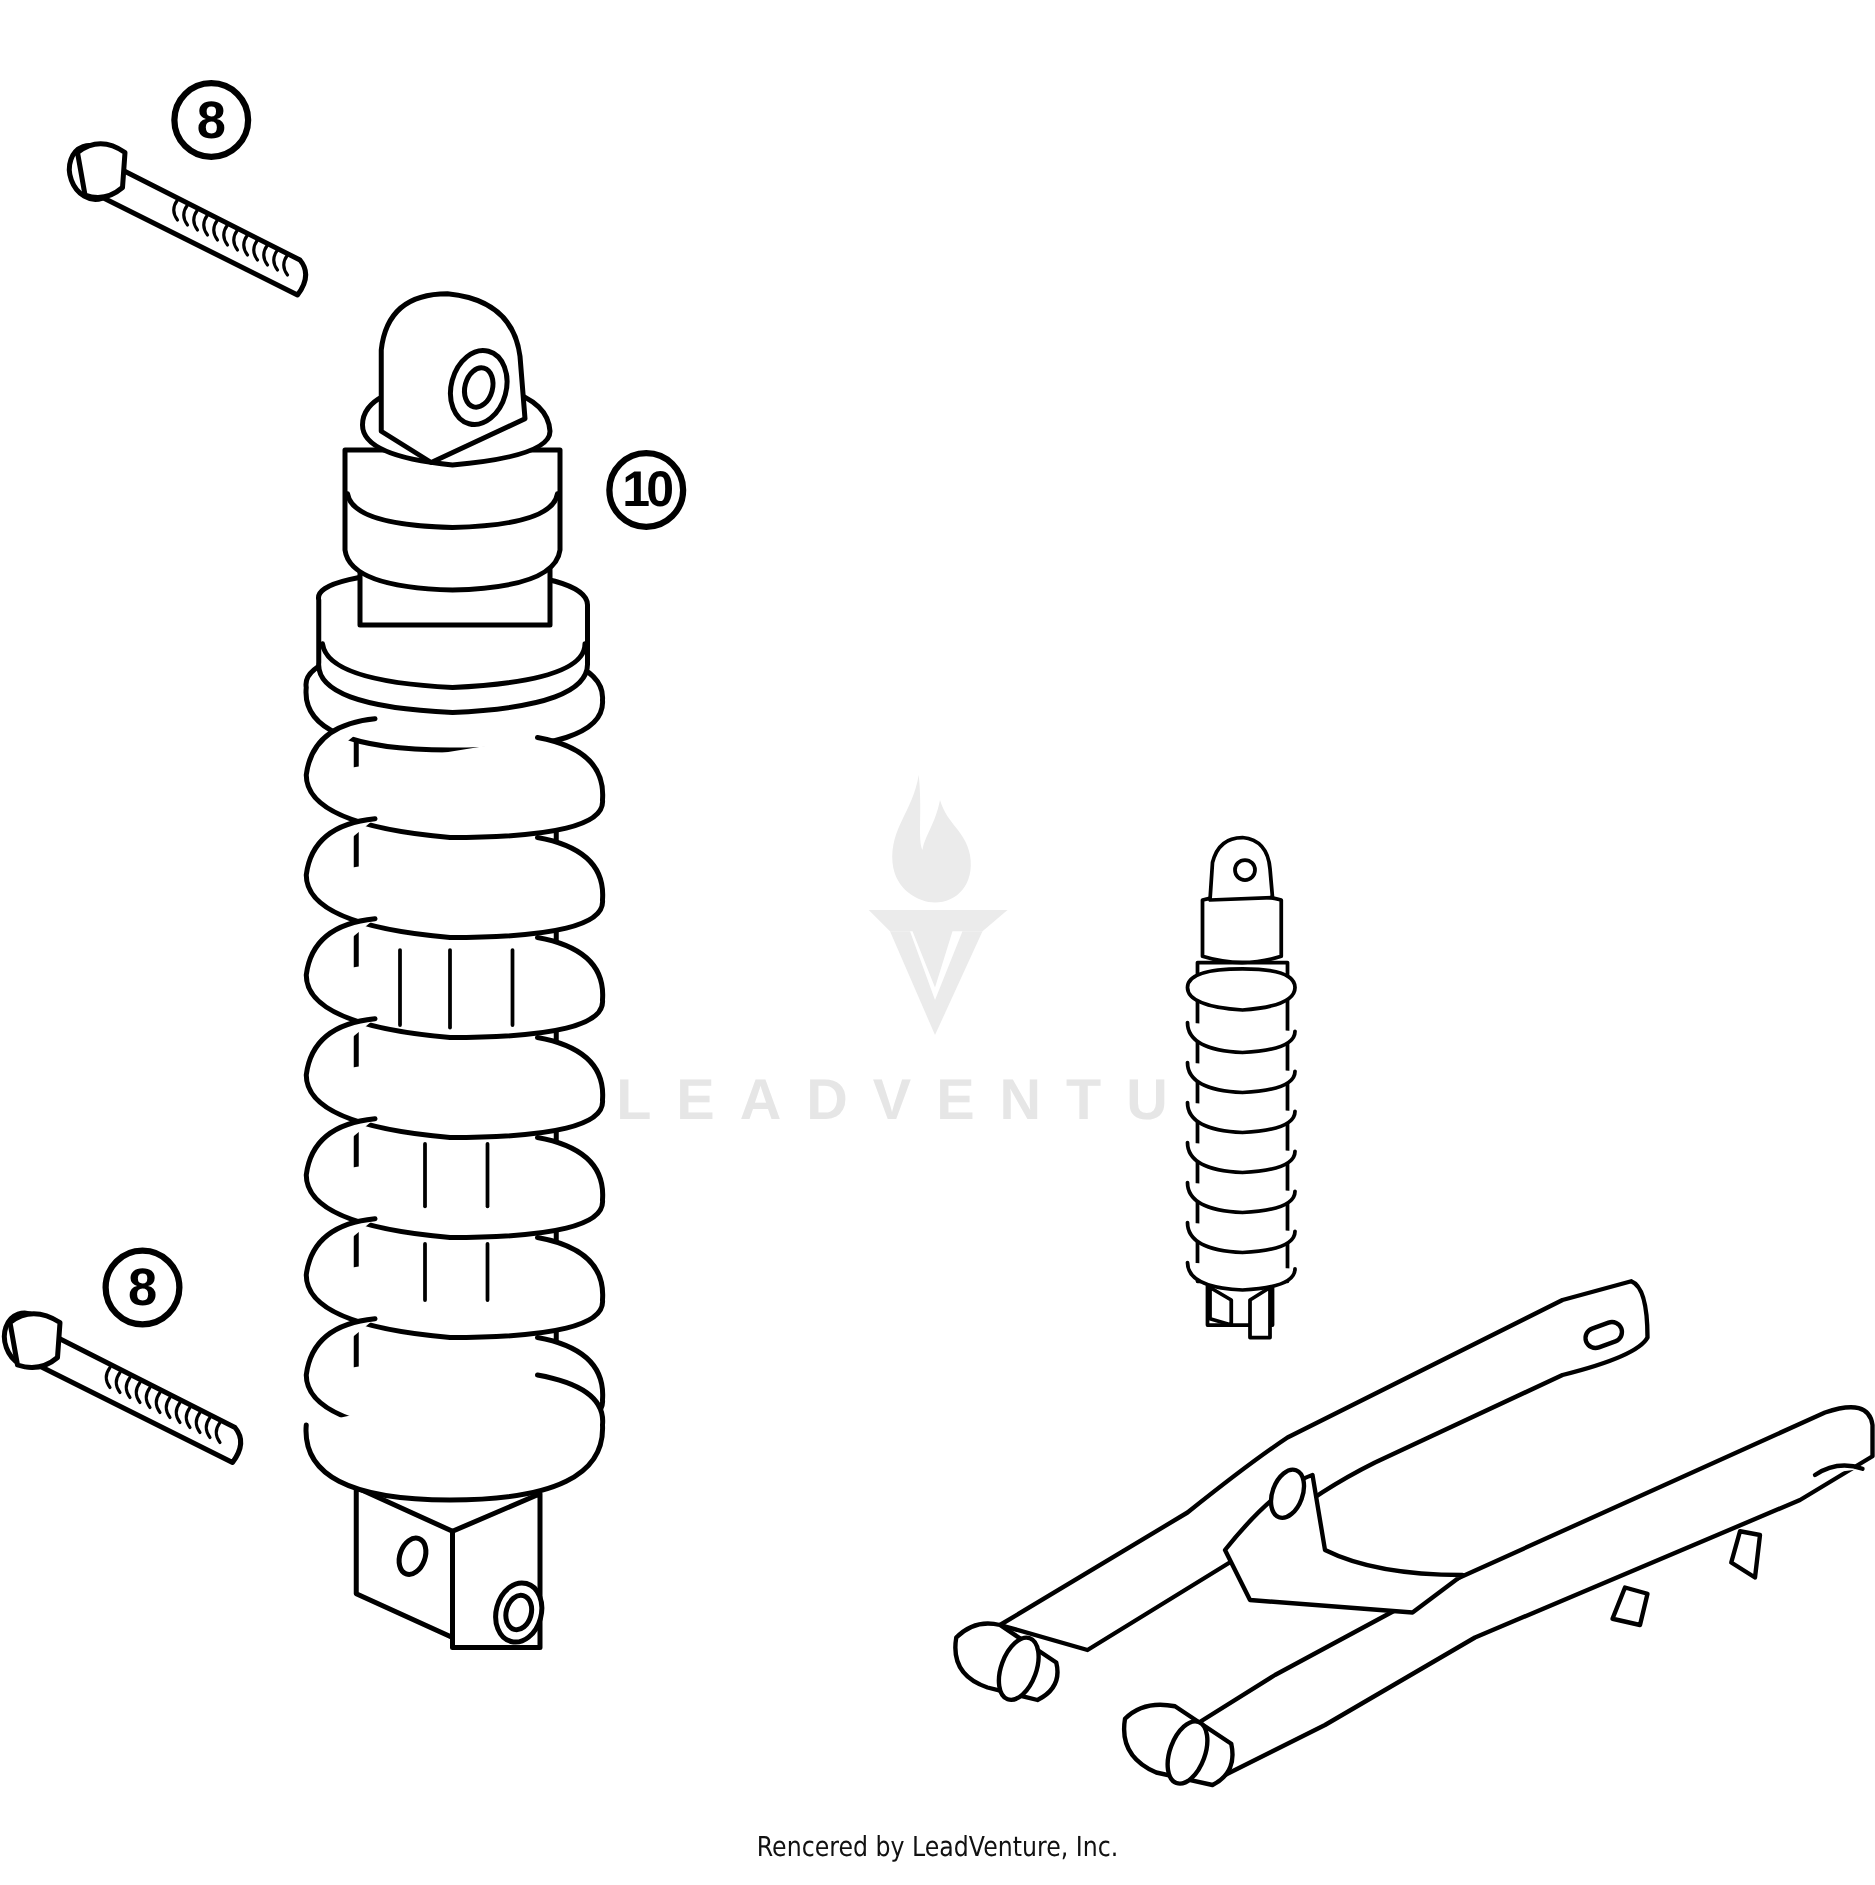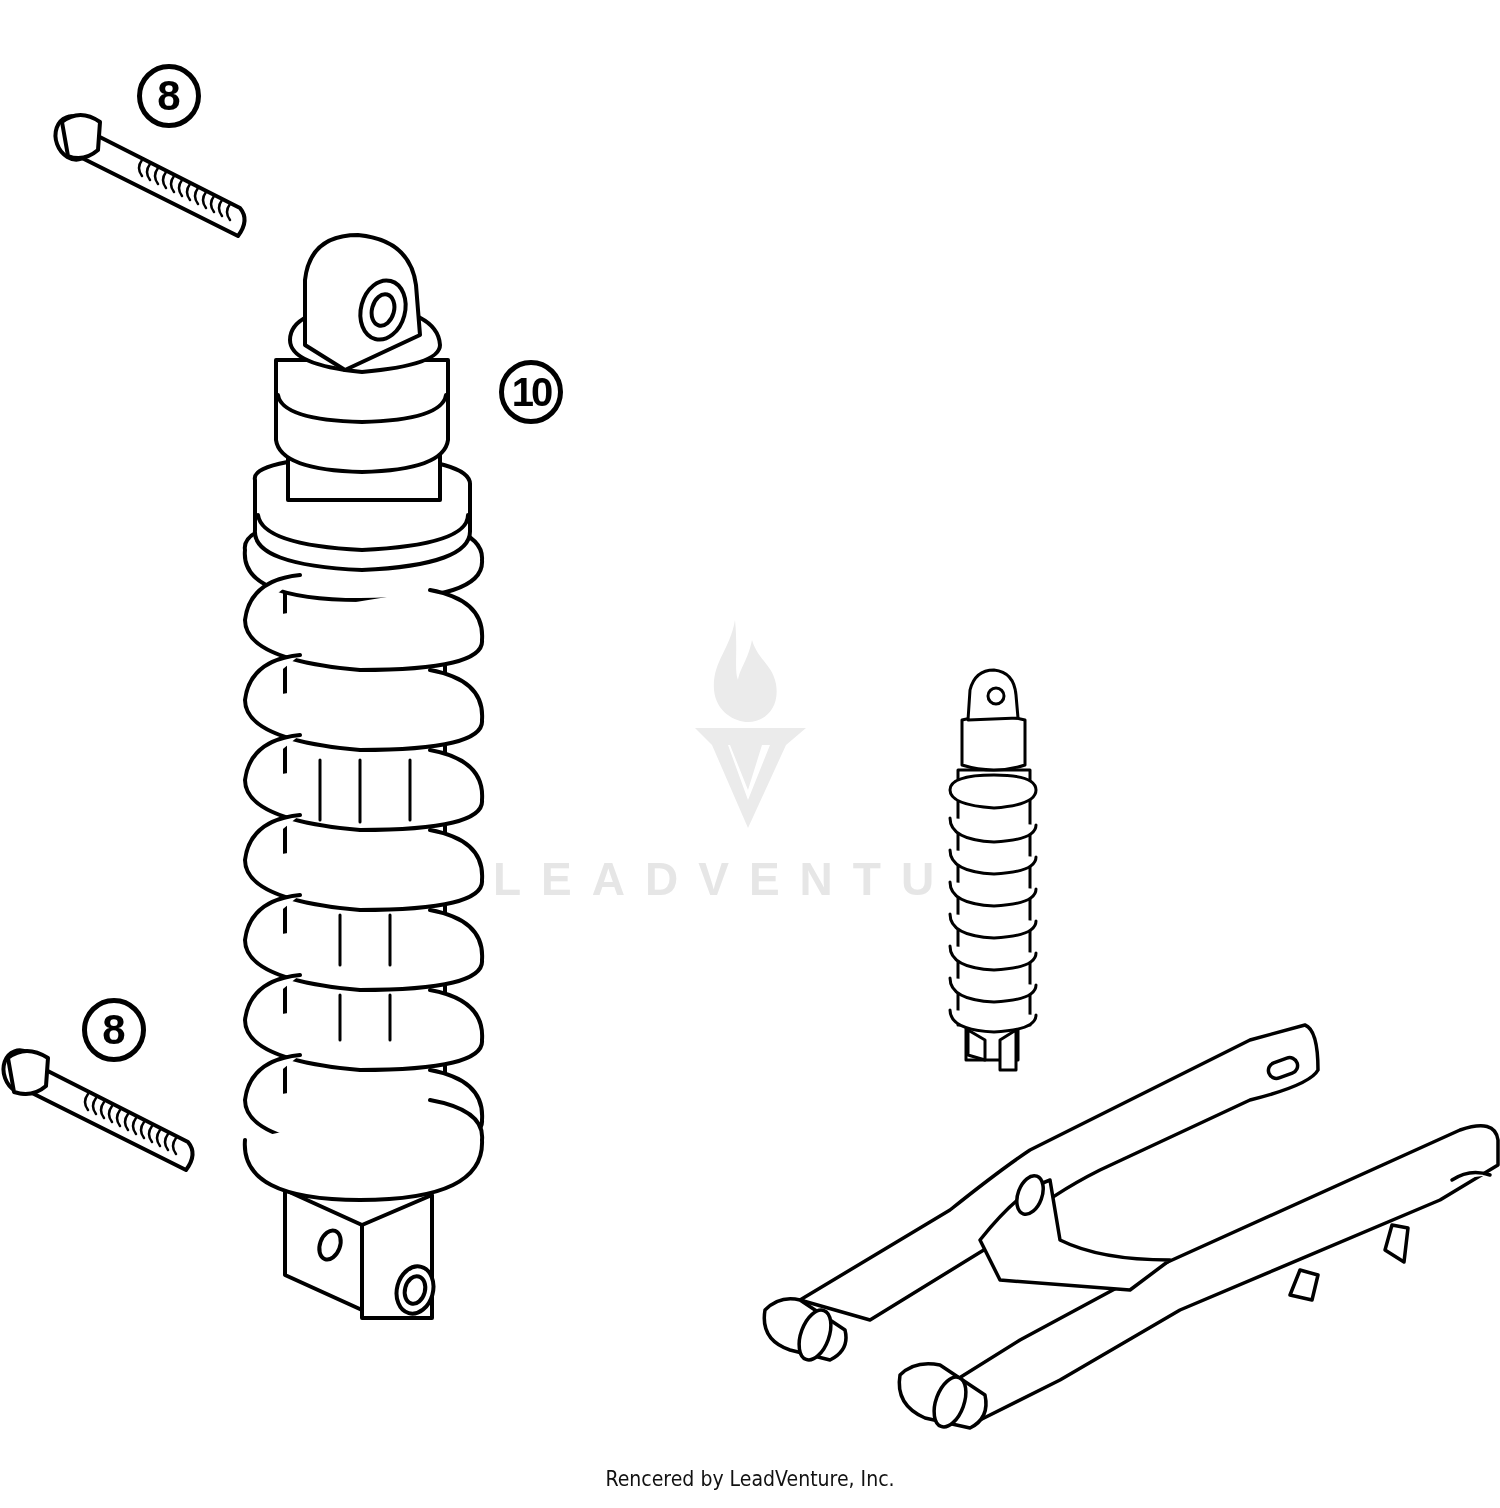--- a/index.html
+++ b/index.html
@@ -150,21 +150,21 @@
         <path d="M1290 1295 L1300 1270 L1318 1275 L1312 1300 Z"></path>
         <path d="M1385 1250 L1392 1225 L1408 1228 L1404 1262 Z"></path>
         <path d="M1452 1180 Q1470 1168 1490 1175"></path>
       </g>
     </g>
   </svg>
 
   <div class="callout" style="left:137px; top:64px;">
     <span>8</span>
   </div>
-  <div class="callout c10" style="left:499px; top:360px;">
+  <div class="callout c10" style="left:485px; top:360px;">
     <span>10</span>
   </div>
   <div class="callout" style="left:82px; top:998px;">
     <span>8</span>
   </div>
 
   <div class="footer">Rencered by LeadVenture, Inc.</div>
 </div>
 
 </body></html>

